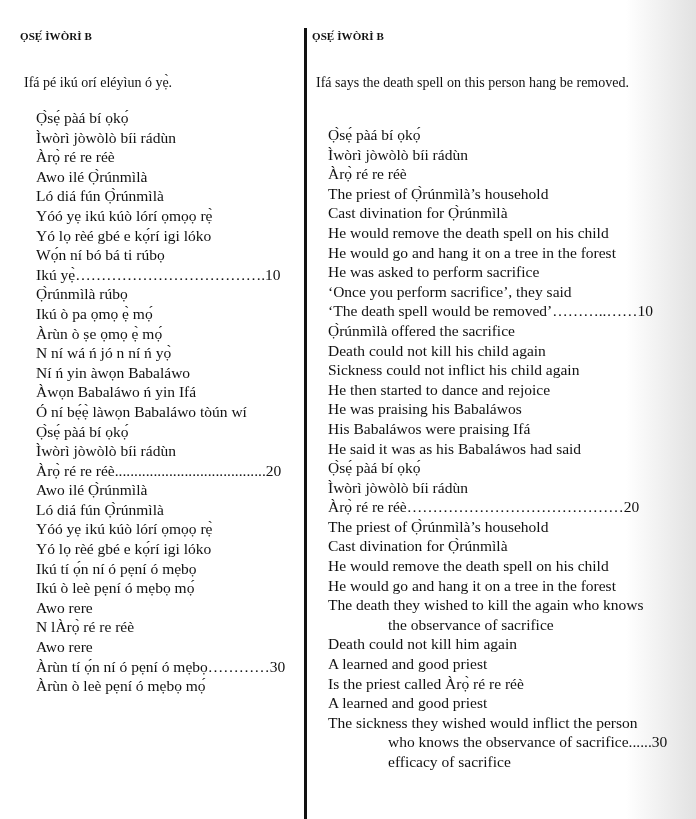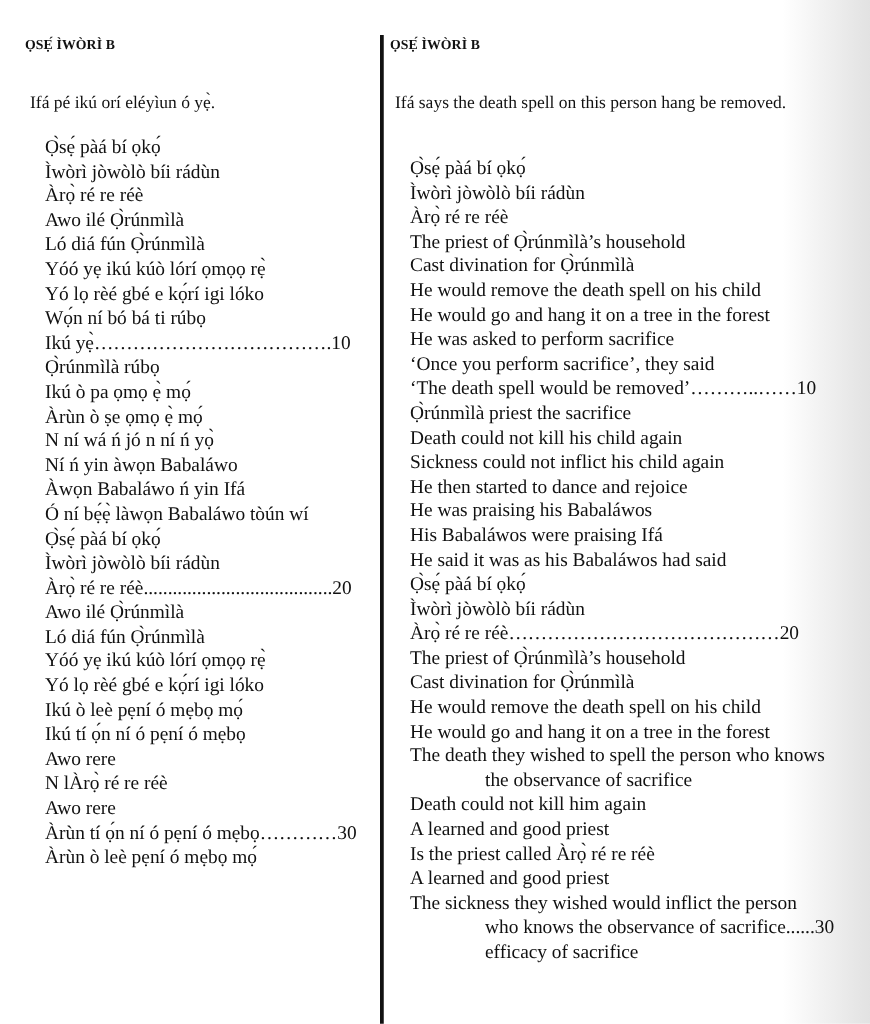--- a/index.html
+++ b/index.html
@@ -66,22 +66,22 @@
     <li class="verse">Ní ń yin àwọn Babaláwo</li>
     <li class="verse">Àwọn Babaláwo ń yin Ifá</li>
     <li class="verse">Ó ní bẹ́ẹ̀ làwọn Babaláwo tòún wí</li>
     <li class="verse">Ọ̀sẹ́ pàá bí ọkọ́</li>
     <li class="verse">Ìwòrì jòwòlò bíi rádùn</li>
     <li class="verse">Àrọ̀ ré re réè.......................................20</li>
     <li class="verse">Awo ilé Ọ̀rúnmìlà</li>
     <li class="verse">Ló diá fún Ọ̀rúnmìlà</li>
     <li class="verse">Yóó yẹ ikú kúò lórí ọmọọ rẹ̀</li>
     <li class="verse">Yó lọ rèé gbé e kọ́rí igi lóko</li>
+    <li class="verse">Ikú tí ọ́n ní ó pẹní ó mẹbọ</li>
     <li class="verse">Ikú ò leè pẹní ó mẹbọ mọ́</li>
-    <li class="verse">Ikú tí ọ́n ní ó pẹní ó mẹbọ</li>
     <li class="verse">Awo rere</li>
     <li class="verse">N lÀrọ̀ ré re réè</li>
     <li class="verse">Awo rere</li>
     <li class="verse">Àrùn tí ọ́n ní ó pẹní ó mẹbọ…………30</li>
     <li class="verse">Àrùn ò leè pẹní ó mẹbọ mọ́</li>
   </ul>
 </div>
 
 <div class="col col-right">
   <div class="title">ỌSẸ́ ÌWÒRÌ   B</div>
@@ -90,36 +90,36 @@
     <li class="verse">Ọ̀sẹ́ pàá bí ọkọ́</li>
     <li class="verse">Ìwòrì jòwòlò bíi rádùn</li>
     <li class="verse">Àrọ̀ ré re réè</li>
     <li class="verse">The priest of Ọ̀rúnmìlà’s household</li>
     <li class="verse">Cast divination for Ọ̀rúnmìlà</li>
     <li class="verse">He would remove the death spell on his child</li>
     <li class="verse">He would go and hang it on a tree in the forest</li>
     <li class="verse">He was asked to perform sacrifice</li>
     <li class="verse">‘Once you perform sacrifice’, they said</li>
     <li class="verse">‘The death spell would be removed’………..……10</li>
-    <li class="verse">Ọ̀rúnmìlà priest the sacrifice</li>
+    <li class="verse">Ọ̀rúnmìlà offered the sacrifice</li>
     <li class="verse">Death could not kill his child again</li>
     <li class="verse">Sickness could not inflict his child again</li>
     <li class="verse">He then started to dance and rejoice</li>
     <li class="verse">He was praising his Babaláwos</li>
     <li class="verse">His Babaláwos were praising Ifá</li>
     <li class="verse">He said it was as his Babaláwos had said</li>
     <li class="verse">Ọ̀sẹ́ pàá bí ọkọ́</li>
     <li class="verse">Ìwòrì jòwòlò bíi rádùn</li>
     <li class="verse">Àrọ̀ ré re réè……………………………………20</li>
     <li class="verse">The priest of Ọ̀rúnmìlà’s household</li>
     <li class="verse">Cast divination for Ọ̀rúnmìlà</li>
     <li class="verse">He would remove the death spell on his child</li>
     <li class="verse">He would go and hang it on a tree in the forest</li>
     <li class="verse wrap">
-      <span class="first">The death they wished to spell the person who knows</span>
+      <span class="first">The death they wished to kill the again who knows</span>
       <span class="cont">the observance of sacrifice</span>
     </li>
     <li class="verse">Death could not kill him again</li>
     <li class="verse">A learned and good priest</li>
     <li class="verse">Is the priest called Àrọ̀ ré re réè</li>
     <li class="verse">A learned and good priest</li>
     <li class="verse wrap">
       <span class="first">The sickness they wished would inflict the person</span>
       <span class="cont">who knows the observance of sacrifice......30</span>
     </li>

